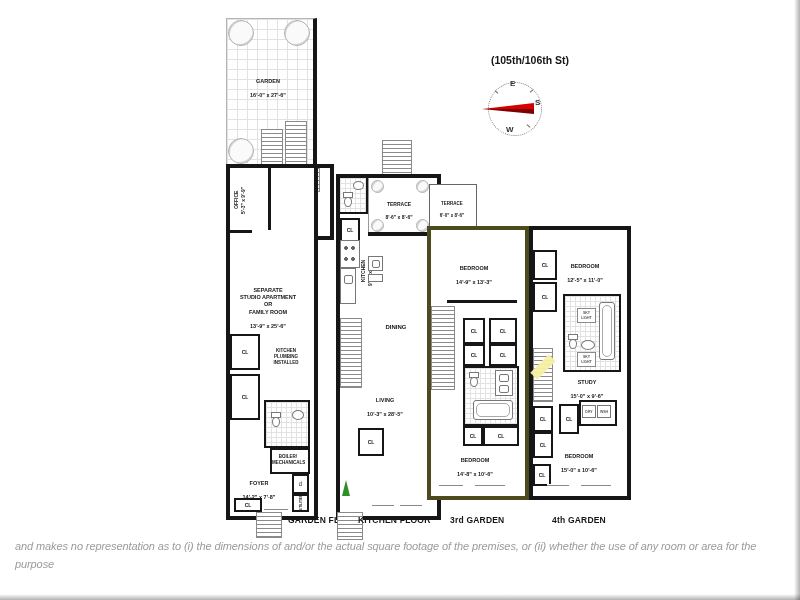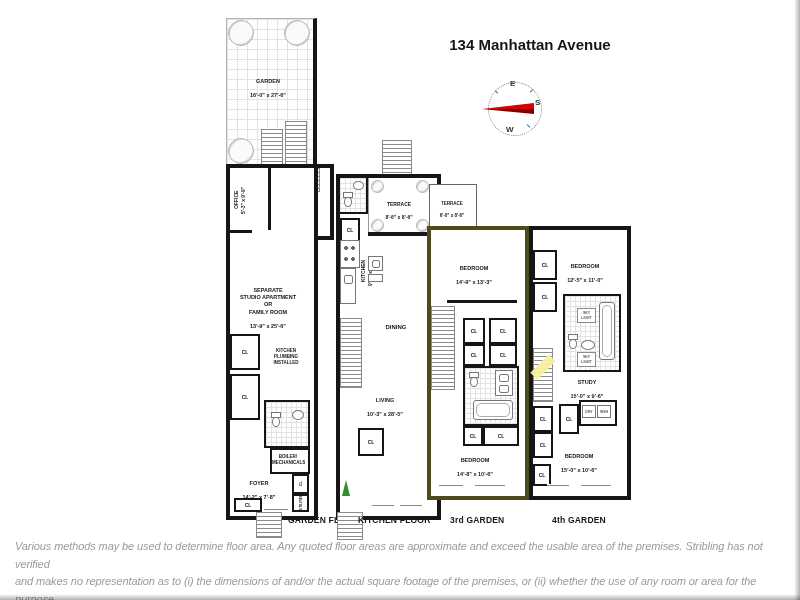--- a/index.html
+++ b/index.html
@@ -57,21 +57,21 @@
   .sh-b{position:absolute;left:0;bottom:0;width:100%;height:6px;background:linear-gradient(to bottom,rgba(0,0,0,0),rgba(0,0,0,.30));}
   .green-arrow{position:absolute;width:0;height:0;border-left:4.5px solid transparent;
         border-right:4.5px solid transparent;border-bottom:16px solid #2f9027;}
   .skylight-band{position:absolute;background:#f6f0a2;transform:rotate(-45deg);opacity:.95;}
 </style>
 </head>
 <body>
 
 <div class="page">
 
-  <div class="title">134 Manhattan Avenue</div>
+  <div class="subtitle">(105th/106th St)</div>
 
   <div class="compass">
     <div class="c-ring"></div>
     <span class="c-l" style="left:22px;top:-3px;">E</span>
     <span class="c-l" style="left:47px;top:16px;">S</span>
     <span class="c-l" style="left:18px;top:43px;">W</span>
     <div class="c-tick" style="left:8px;top:8px;transform:rotate(-45deg);"></div>
     <div class="c-tick" style="left:43px;top:7px;transform:rotate(45deg);"></div>
     <div class="c-tick" style="left:40px;top:42px;transform:rotate(-50deg);"></div>
     <svg class="abs" style="left:-6px;top:20px;" width="54" height="14" viewBox="0 0 54 14">
@@ -286,20 +286,19 @@
     </div>
     <div class="cl-box" style="left:0;top:234px;width:14px;height:18px;">
         <span>CL</span>
       </div>
     <div class="win-h" style="left:14px;top:254px;width:22px;"></div>
     <div class="win-h" style="left:48px;top:254px;width:30px;"></div>
   </div>
   <div class="cap" style="left:552px;top:515px;font-size:8.5px;">4th GARDEN</div>
 
   <div class="disc">
-    <div>Various methods may be used to determine floor area. Any quoted floor areas are approximate and exceed the usable area of the premises. Stribling has not verified</div>
     <div>and makes no representation as to (i) the dimensions of and/or the actual square footage of the premises, or (ii) whether the use of any room or area for the purpose</div>
 
   </div>
 
   <div class="sh-r"></div>
   <div class="sh-b"></div>
 </div>
 
 </body></html>

